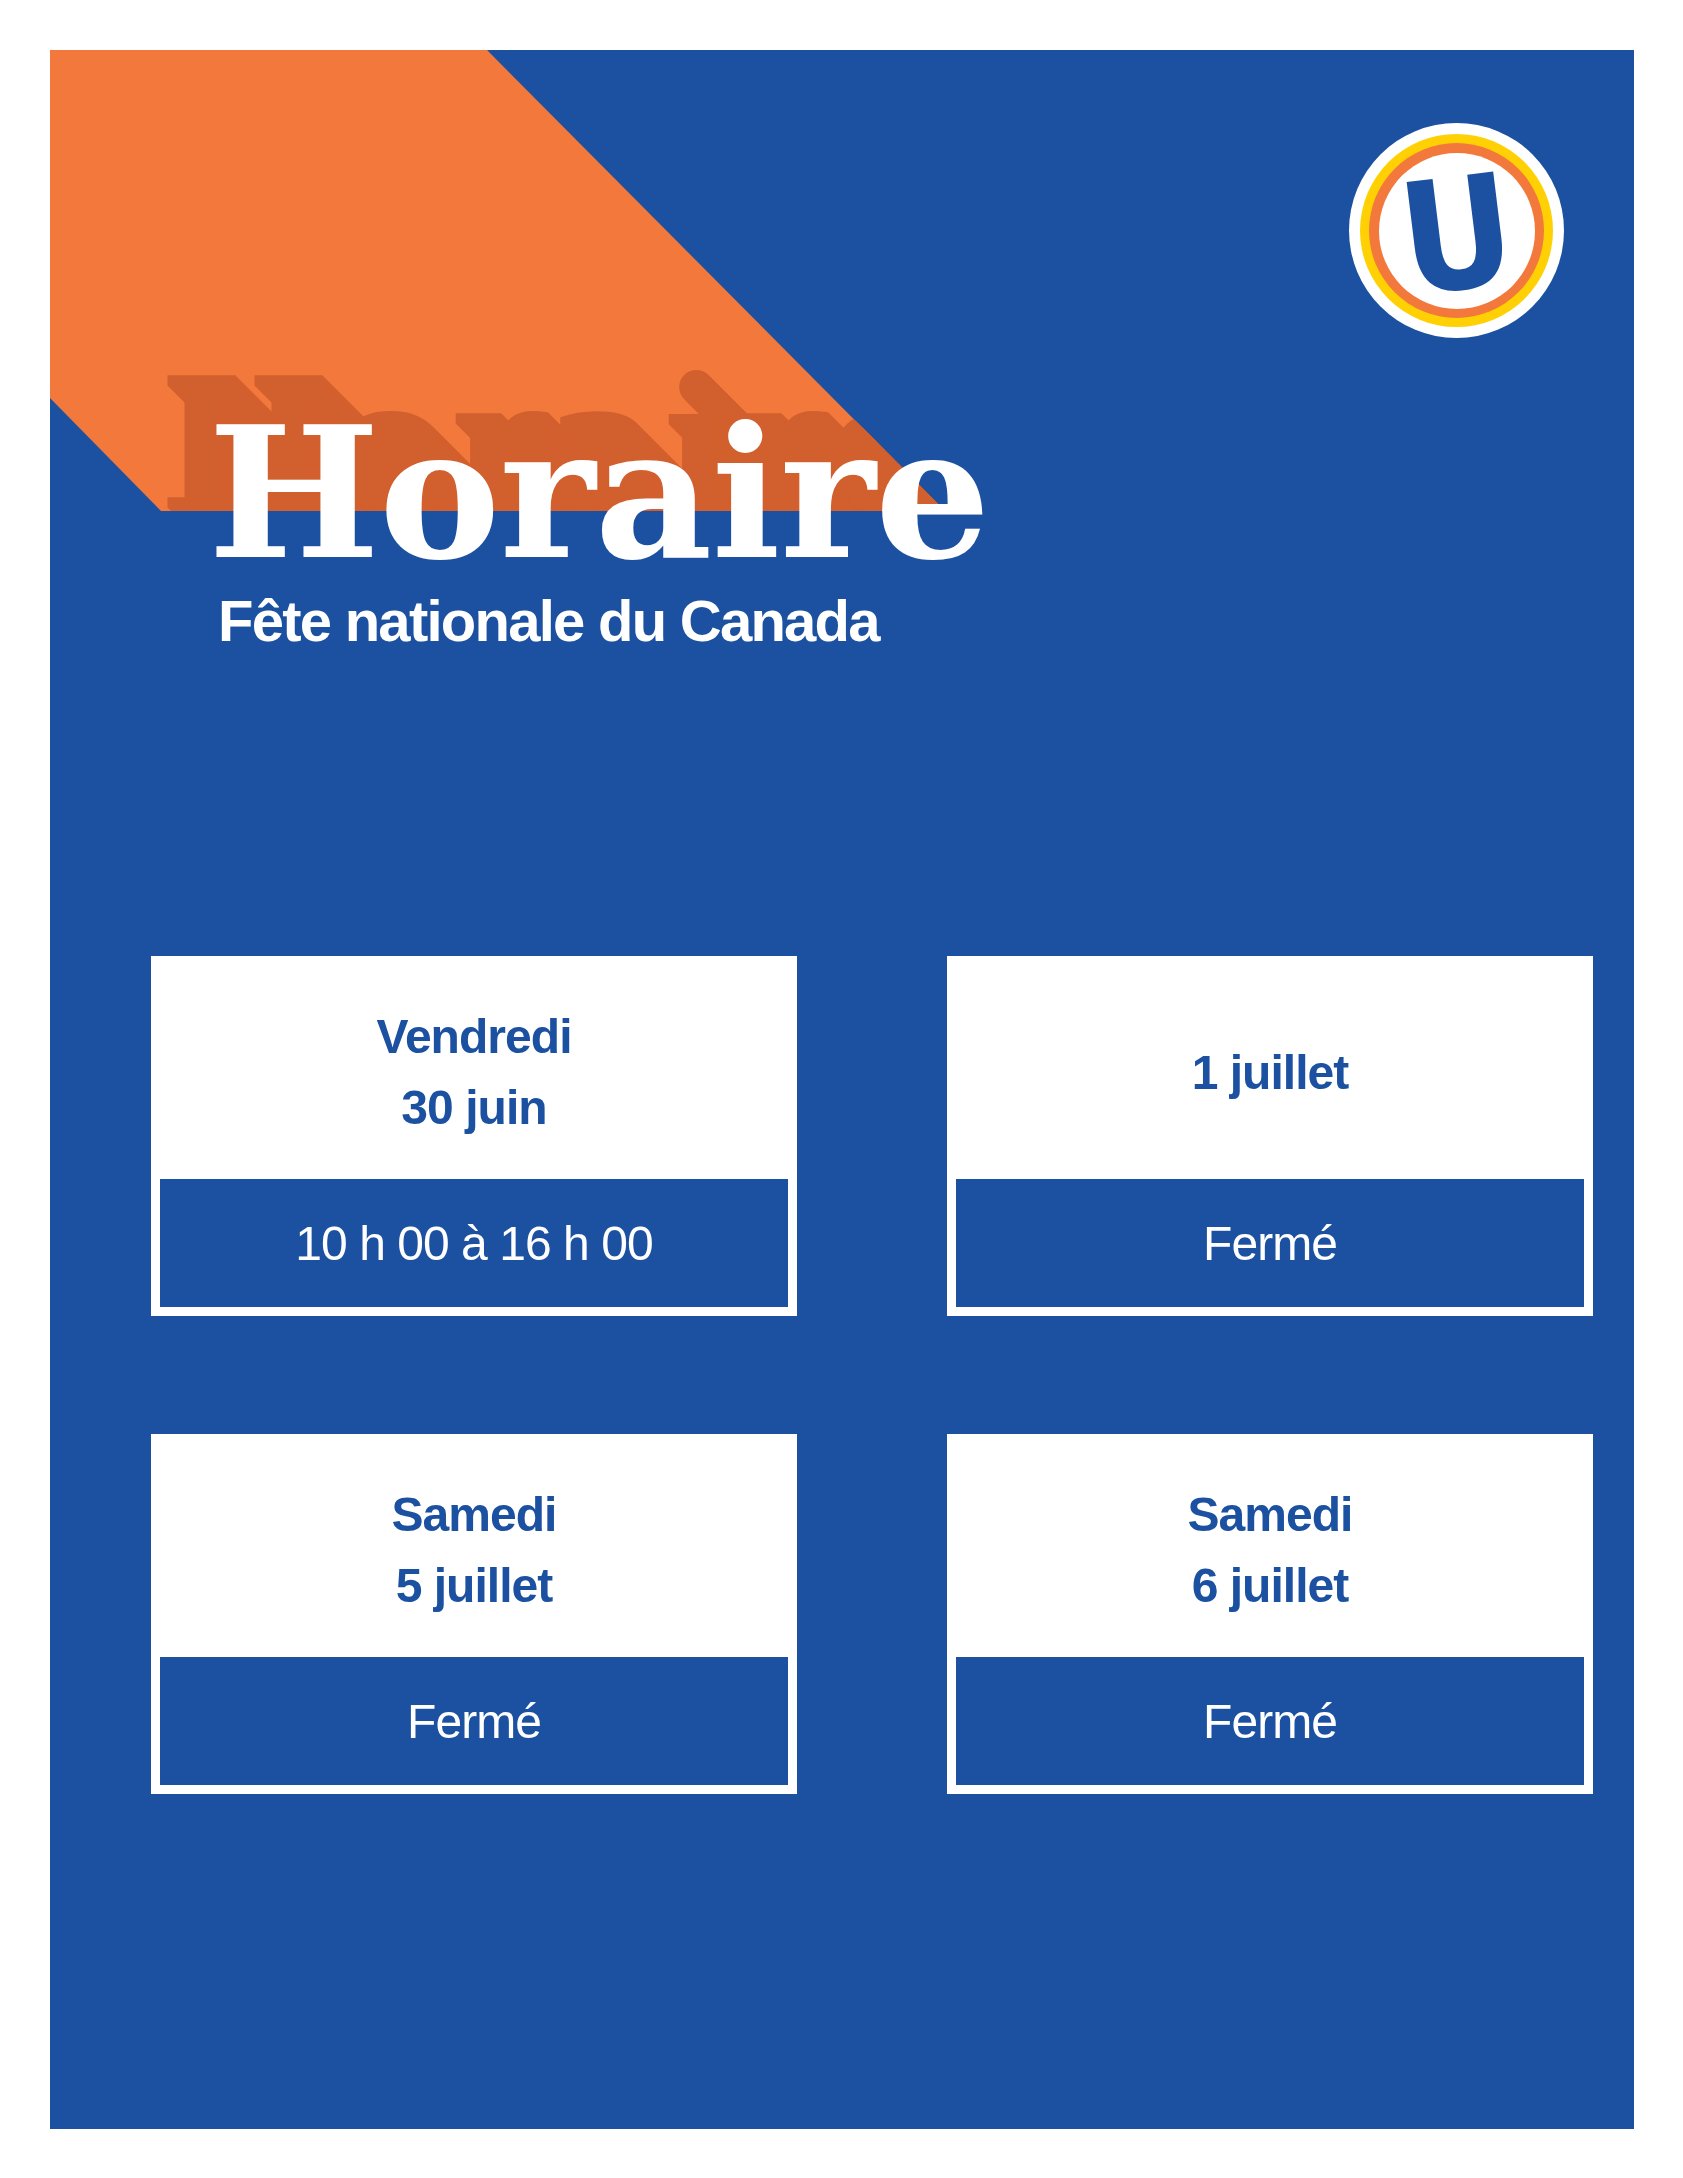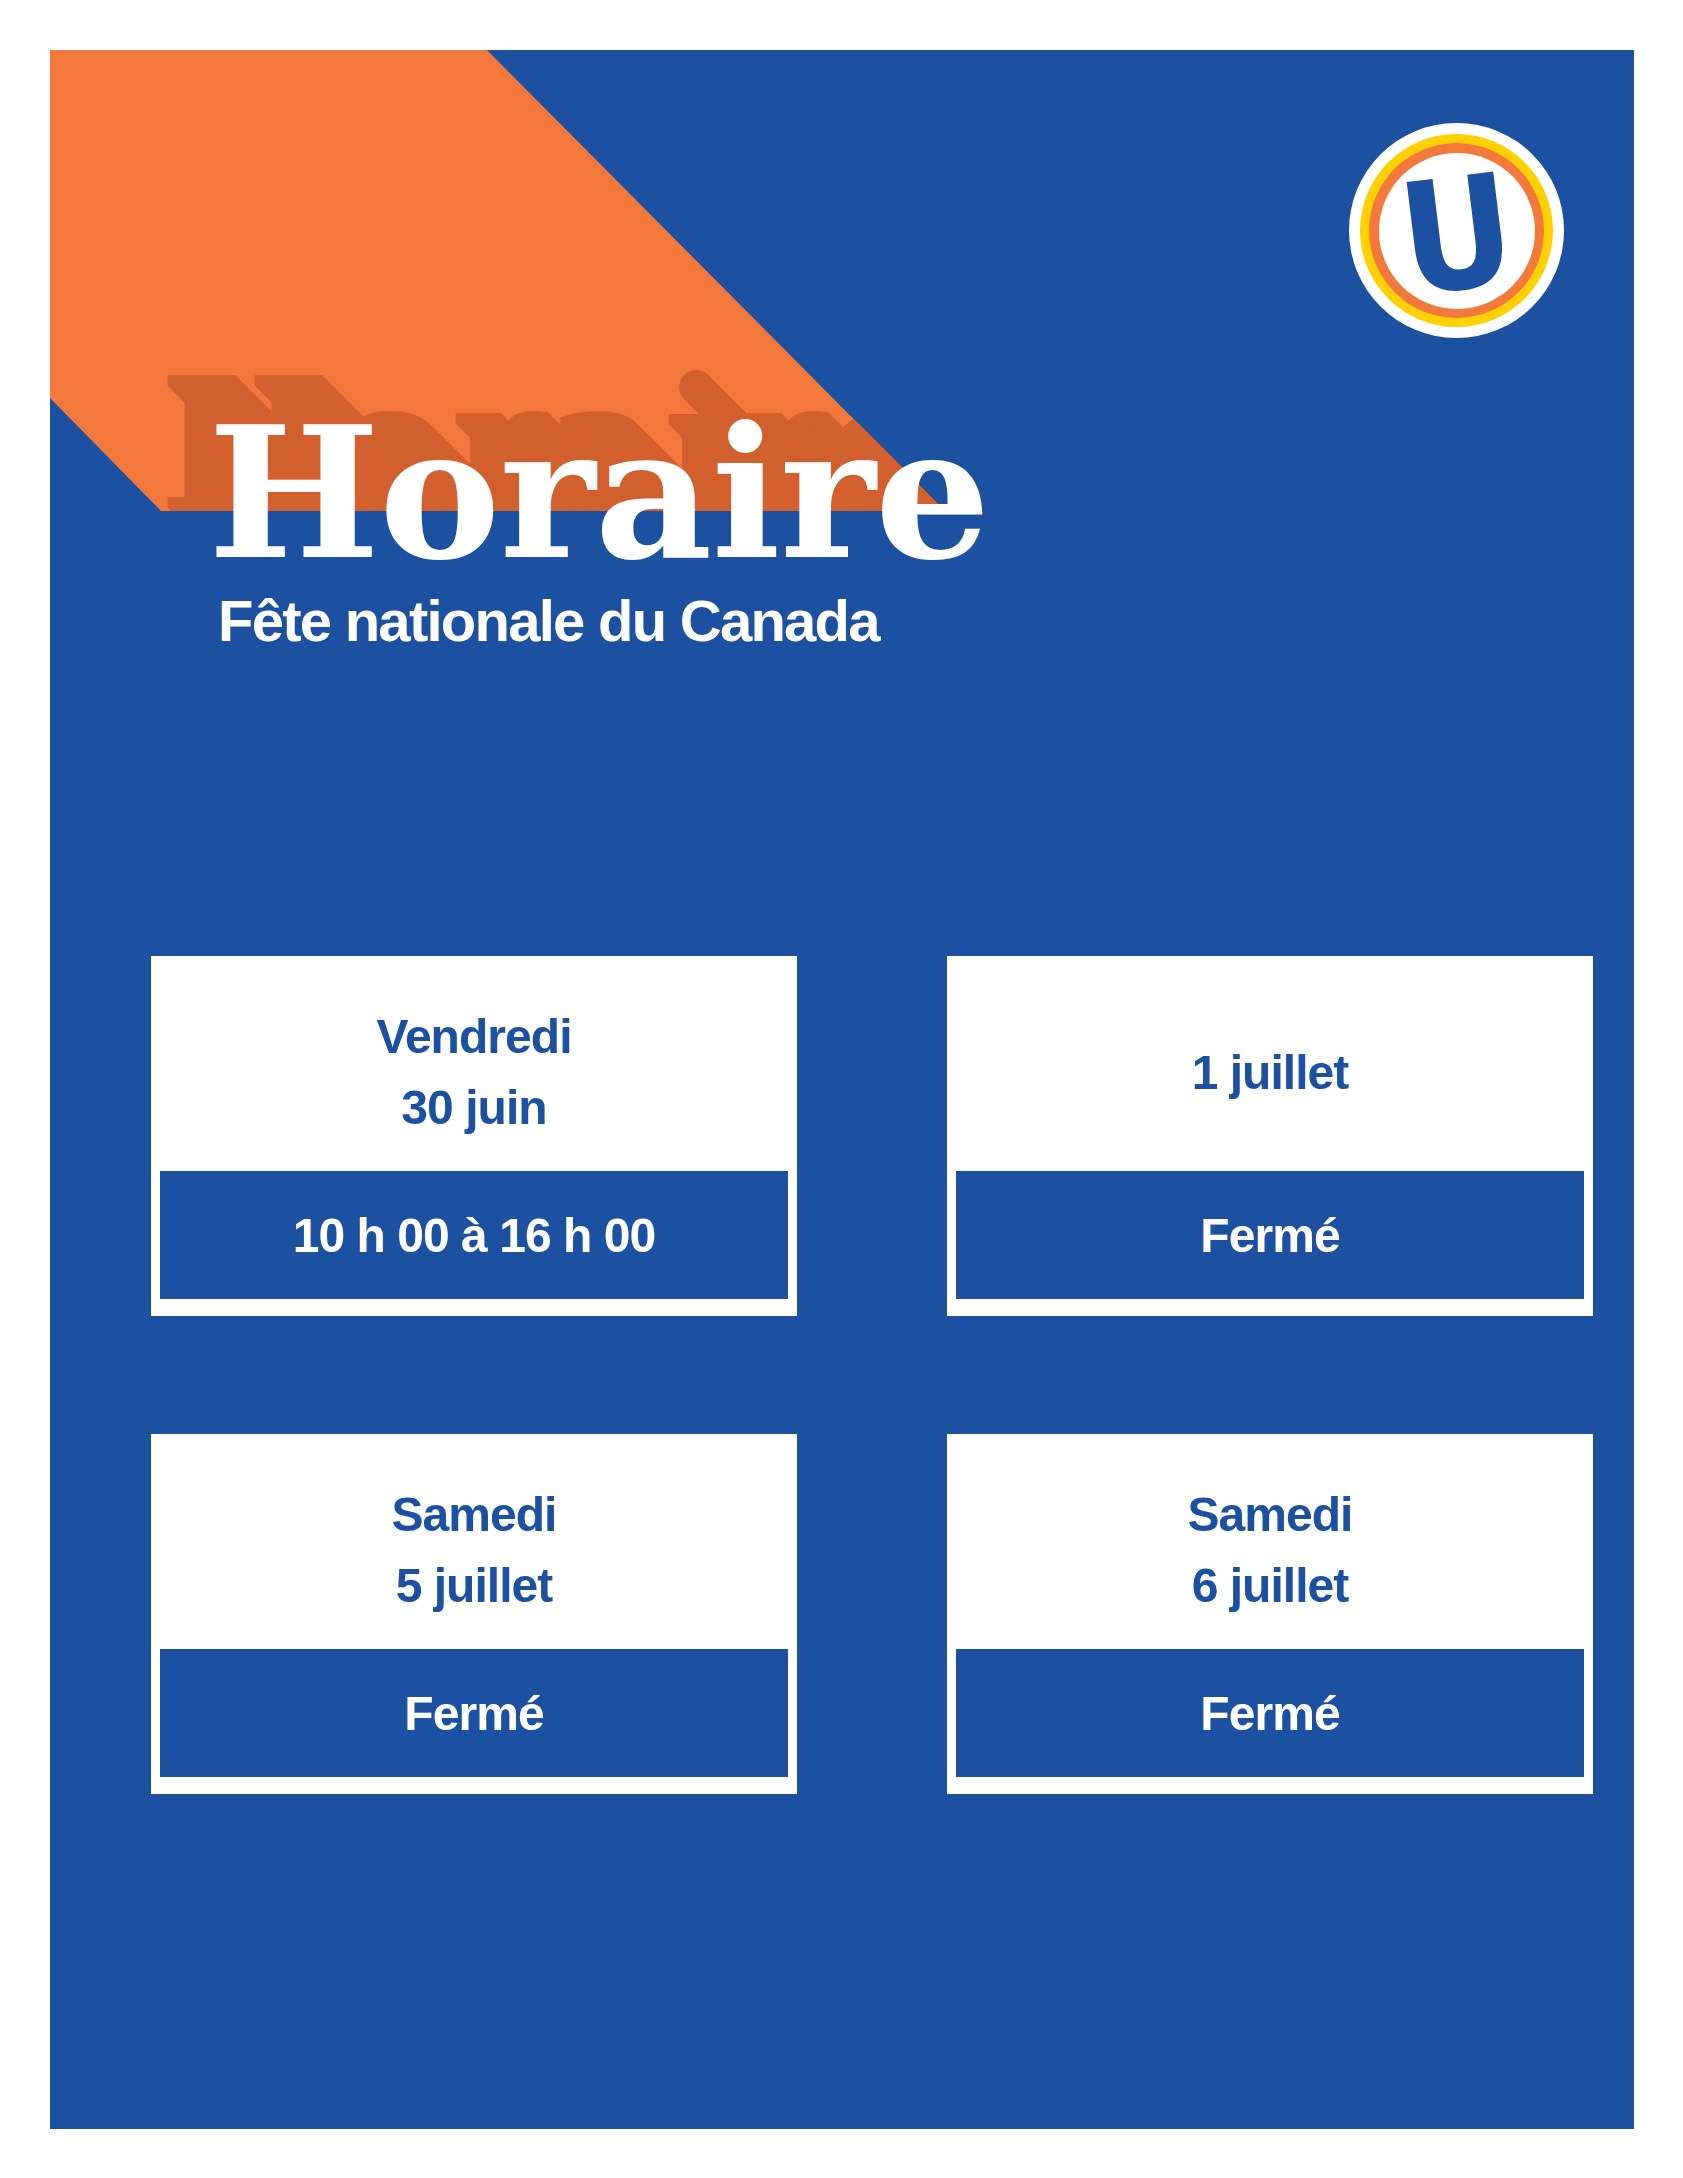--- a/index.html
+++ b/index.html
@@ -56,23 +56,23 @@
   .card.pos-r2c1{left:101px;top:1384px;}
   .card.pos-r2c2{left:897px;top:1384px;}
   .card .card-top{
     position:absolute;left:0;top:0;right:0;height:224px;
     display:flex;flex-direction:column;align-items:center;justify-content:center;
     padding-top:8px;box-sizing:border-box;
     color:var(--blue);font-size:48px;font-weight:600;letter-spacing:-0.02em;line-height:71px;
     text-align:center;
   }
   .card .card-strip{
-    position:absolute;left:9px;right:9px;bottom:17px;height:128px;background:var(--blue);
+    position:absolute;left:9px;right:9px;bottom:9px;height:128px;background:var(--blue);
     display:flex;align-items:center;justify-content:center;
-    color:var(--white);font-size:48px;font-weight:700;letter-spacing:-0.02em;
+    color:var(--white);font-size:48px;font-weight:400;letter-spacing:-0.02em;
     text-align:center;white-space:nowrap;
   }
 </style>
 </head>
 <body>
 
 <div class="poster">
 
   <div class="orange-shape">
     <span class="title-base title-shadow" aria-hidden="true" style="text-shadow: rgb(210, 96, 46) 1px 1px 0px, rgb(210, 96, 46) 2px 2px 0px, rgb(210, 96, 46) 3px 3px 0px, rgb(210, 96, 46) 4px 4px 0px, rgb(210, 96, 46) 5px 5px 0px, rgb(210, 96, 46) 6px 6px 0px, rgb(210, 96, 46) 7px 7px 0px, rgb(210, 96, 46) 8px 8px 0px, rgb(210, 96, 46) 9px 9px 0px, rgb(210, 96, 46) 10px 10px 0px, rgb(210, 96, 46) 11px 11px 0px, rgb(210, 96, 46) 12px 12px 0px, rgb(210, 96, 46) 13px 13px 0px, rgb(210, 96, 46) 14px 14px 0px, rgb(210, 96, 46) 15px 15px 0px, rgb(210, 96, 46) 16px 16px 0px, rgb(210, 96, 46) 17px 17px 0px, rgb(210, 96, 46) 18px 18px 0px, rgb(210, 96, 46) 19px 19px 0px, rgb(210, 96, 46) 20px 20px 0px, rgb(210, 96, 46) 21px 21px 0px, rgb(210, 96, 46) 22px 22px 0px, rgb(210, 96, 46) 23px 23px 0px, rgb(210, 96, 46) 24px 24px 0px, rgb(210, 96, 46) 25px 25px 0px, rgb(210, 96, 46) 26px 26px 0px, rgb(210, 96, 46) 27px 27px 0px, rgb(210, 96, 46) 28px 28px 0px, rgb(210, 96, 46) 29px 29px 0px, rgb(210, 96, 46) 30px 30px 0px, rgb(210, 96, 46) 31px 31px 0px, rgb(210, 96, 46) 32px 32px 0px, rgb(210, 96, 46) 33px 33px 0px, rgb(210, 96, 46) 34px 34px 0px, rgb(210, 96, 46) 35px 35px 0px, rgb(210, 96, 46) 36px 36px 0px, rgb(210, 96, 46) 37px 37px 0px, rgb(210, 96, 46) 38px 38px 0px, rgb(210, 96, 46) 39px 39px 0px, rgb(210, 96, 46) 40px 40px 0px, rgb(210, 96, 46) 41px 41px 0px, rgb(210, 96, 46) 42px 42px 0px, rgb(210, 96, 46) 43px 43px 0px, rgb(210, 96, 46) 44px 44px 0px, rgb(210, 96, 46) 45px 45px 0px, rgb(210, 96, 46) 46px 46px 0px, rgb(210, 96, 46) 47px 47px 0px, rgb(210, 96, 46) 48px 48px 0px, rgb(210, 96, 46) 49px 49px 0px, rgb(210, 96, 46) 50px 50px 0px, rgb(210, 96, 46) 50px 50px 0px, rgb(210, 96, 46) 51px 51px 0px, rgb(210, 96, 46) 52px 52px 0px, rgb(210, 96, 46) 53px 53px 0px, rgb(210, 96, 46) 54px 54px 0px, rgb(210, 96, 46) 55px 55px 0px, rgb(210, 96, 46) 56px 56px 0px, rgb(210, 96, 46) 57px 57px 0px, rgb(210, 96, 46) 58px 58px 0px, rgb(210, 96, 46) 59px 59px 0px, rgb(210, 96, 46) 60px 60px 0px, rgb(210, 96, 46) 61px 61px 0px, rgb(210, 96, 46) 62px 62px 0px, rgb(210, 96, 46) 63px 63px 0px, rgb(210, 96, 46) 64px 64px 0px, rgb(210, 96, 46) 65px 65px 0px, rgb(210, 96, 46) 66px 66px 0px, rgb(210, 96, 46) 67px 67px 0px, rgb(210, 96, 46) 68px 68px 0px, rgb(210, 96, 46) 69px 69px 0px, rgb(210, 96, 46) 70px 70px 0px, rgb(210, 96, 46) 71px 71px 0px, rgb(210, 96, 46) 72px 72px 0px, rgb(210, 96, 46) 73px 73px 0px, rgb(210, 96, 46) 74px 74px 0px, rgb(210, 96, 46) 75px 75px 0px, rgb(210, 96, 46) 76px 76px 0px, rgb(210, 96, 46) 77px 77px 0px, rgb(210, 96, 46) 78px 78px 0px, rgb(210, 96, 46) 79px 79px 0px, rgb(210, 96, 46) 80px 80px 0px, rgb(210, 96, 46) 81px 81px 0px, rgb(210, 96, 46) 82px 82px 0px, rgb(210, 96, 46) 83px 83px 0px, rgb(210, 96, 46) 84px 84px 0px, rgb(210, 96, 46) 85px 85px 0px, rgb(210, 96, 46) 86px 86px 0px, rgb(210, 96, 46) 87px 87px 0px, rgb(210, 96, 46) 88px 88px 0px, rgb(210, 96, 46) 89px 89px 0px, rgb(210, 96, 46) 90px 90px 0px, rgb(210, 96, 46) 91px 91px 0px, rgb(210, 96, 46) 92px 92px 0px, rgb(210, 96, 46) 93px 93px 0px, rgb(210, 96, 46) 94px 94px 0px, rgb(210, 96, 46) 95px 95px 0px, rgb(210, 96, 46) 96px 96px 0px, rgb(210, 96, 46) 97px 97px 0px, rgb(210, 96, 46) 98px 98px 0px, rgb(210, 96, 46) 99px 99px 0px, rgb(210, 96, 46) 100px 100px 0px, rgb(210, 96, 46) 101px 101px 0px, rgb(210, 96, 46) 102px 102px 0px, rgb(210, 96, 46) 103px 103px 0px, rgb(210, 96, 46) 104px 104px 0px, rgb(210, 96, 46) 105px 105px 0px, rgb(210, 96, 46) 106px 106px 0px, rgb(210, 96, 46) 107px 107px 0px, rgb(210, 96, 46) 108px 108px 0px, rgb(210, 96, 46) 109px 109px 0px, rgb(210, 96, 46) 110px 110px 0px, rgb(210, 96, 46) 111px 111px 0px, rgb(210, 96, 46) 112px 112px 0px, rgb(210, 96, 46) 113px 113px 0px, rgb(210, 96, 46) 114px 114px 0px, rgb(210, 96, 46) 115px 115px 0px, rgb(210, 96, 46) 116px 116px 0px, rgb(210, 96, 46) 117px 117px 0px, rgb(210, 96, 46) 118px 118px 0px, rgb(210, 96, 46) 119px 119px 0px, rgb(210, 96, 46) 120px 120px 0px, rgb(210, 96, 46) 121px 121px 0px, rgb(210, 96, 46) 122px 122px 0px, rgb(210, 96, 46) 123px 123px 0px, rgb(210, 96, 46) 124px 124px 0px, rgb(210, 96, 46) 125px 125px 0px, rgb(210, 96, 46) 126px 126px 0px, rgb(210, 96, 46) 127px 127px 0px, rgb(210, 96, 46) 128px 128px 0px, rgb(210, 96, 46) 129px 129px 0px, rgb(210, 96, 46) 130px 130px 0px, rgb(210, 96, 46) 131px 131px 0px, rgb(210, 96, 46) 132px 132px 0px, rgb(210, 96, 46) 133px 133px 0px, rgb(210, 96, 46) 134px 134px 0px, rgb(210, 96, 46) 135px 135px 0px, rgb(210, 96, 46) 136px 136px 0px, rgb(210, 96, 46) 137px 137px 0px, rgb(210, 96, 46) 138px 138px 0px, rgb(210, 96, 46) 139px 139px 0px;">Horaire</span>

